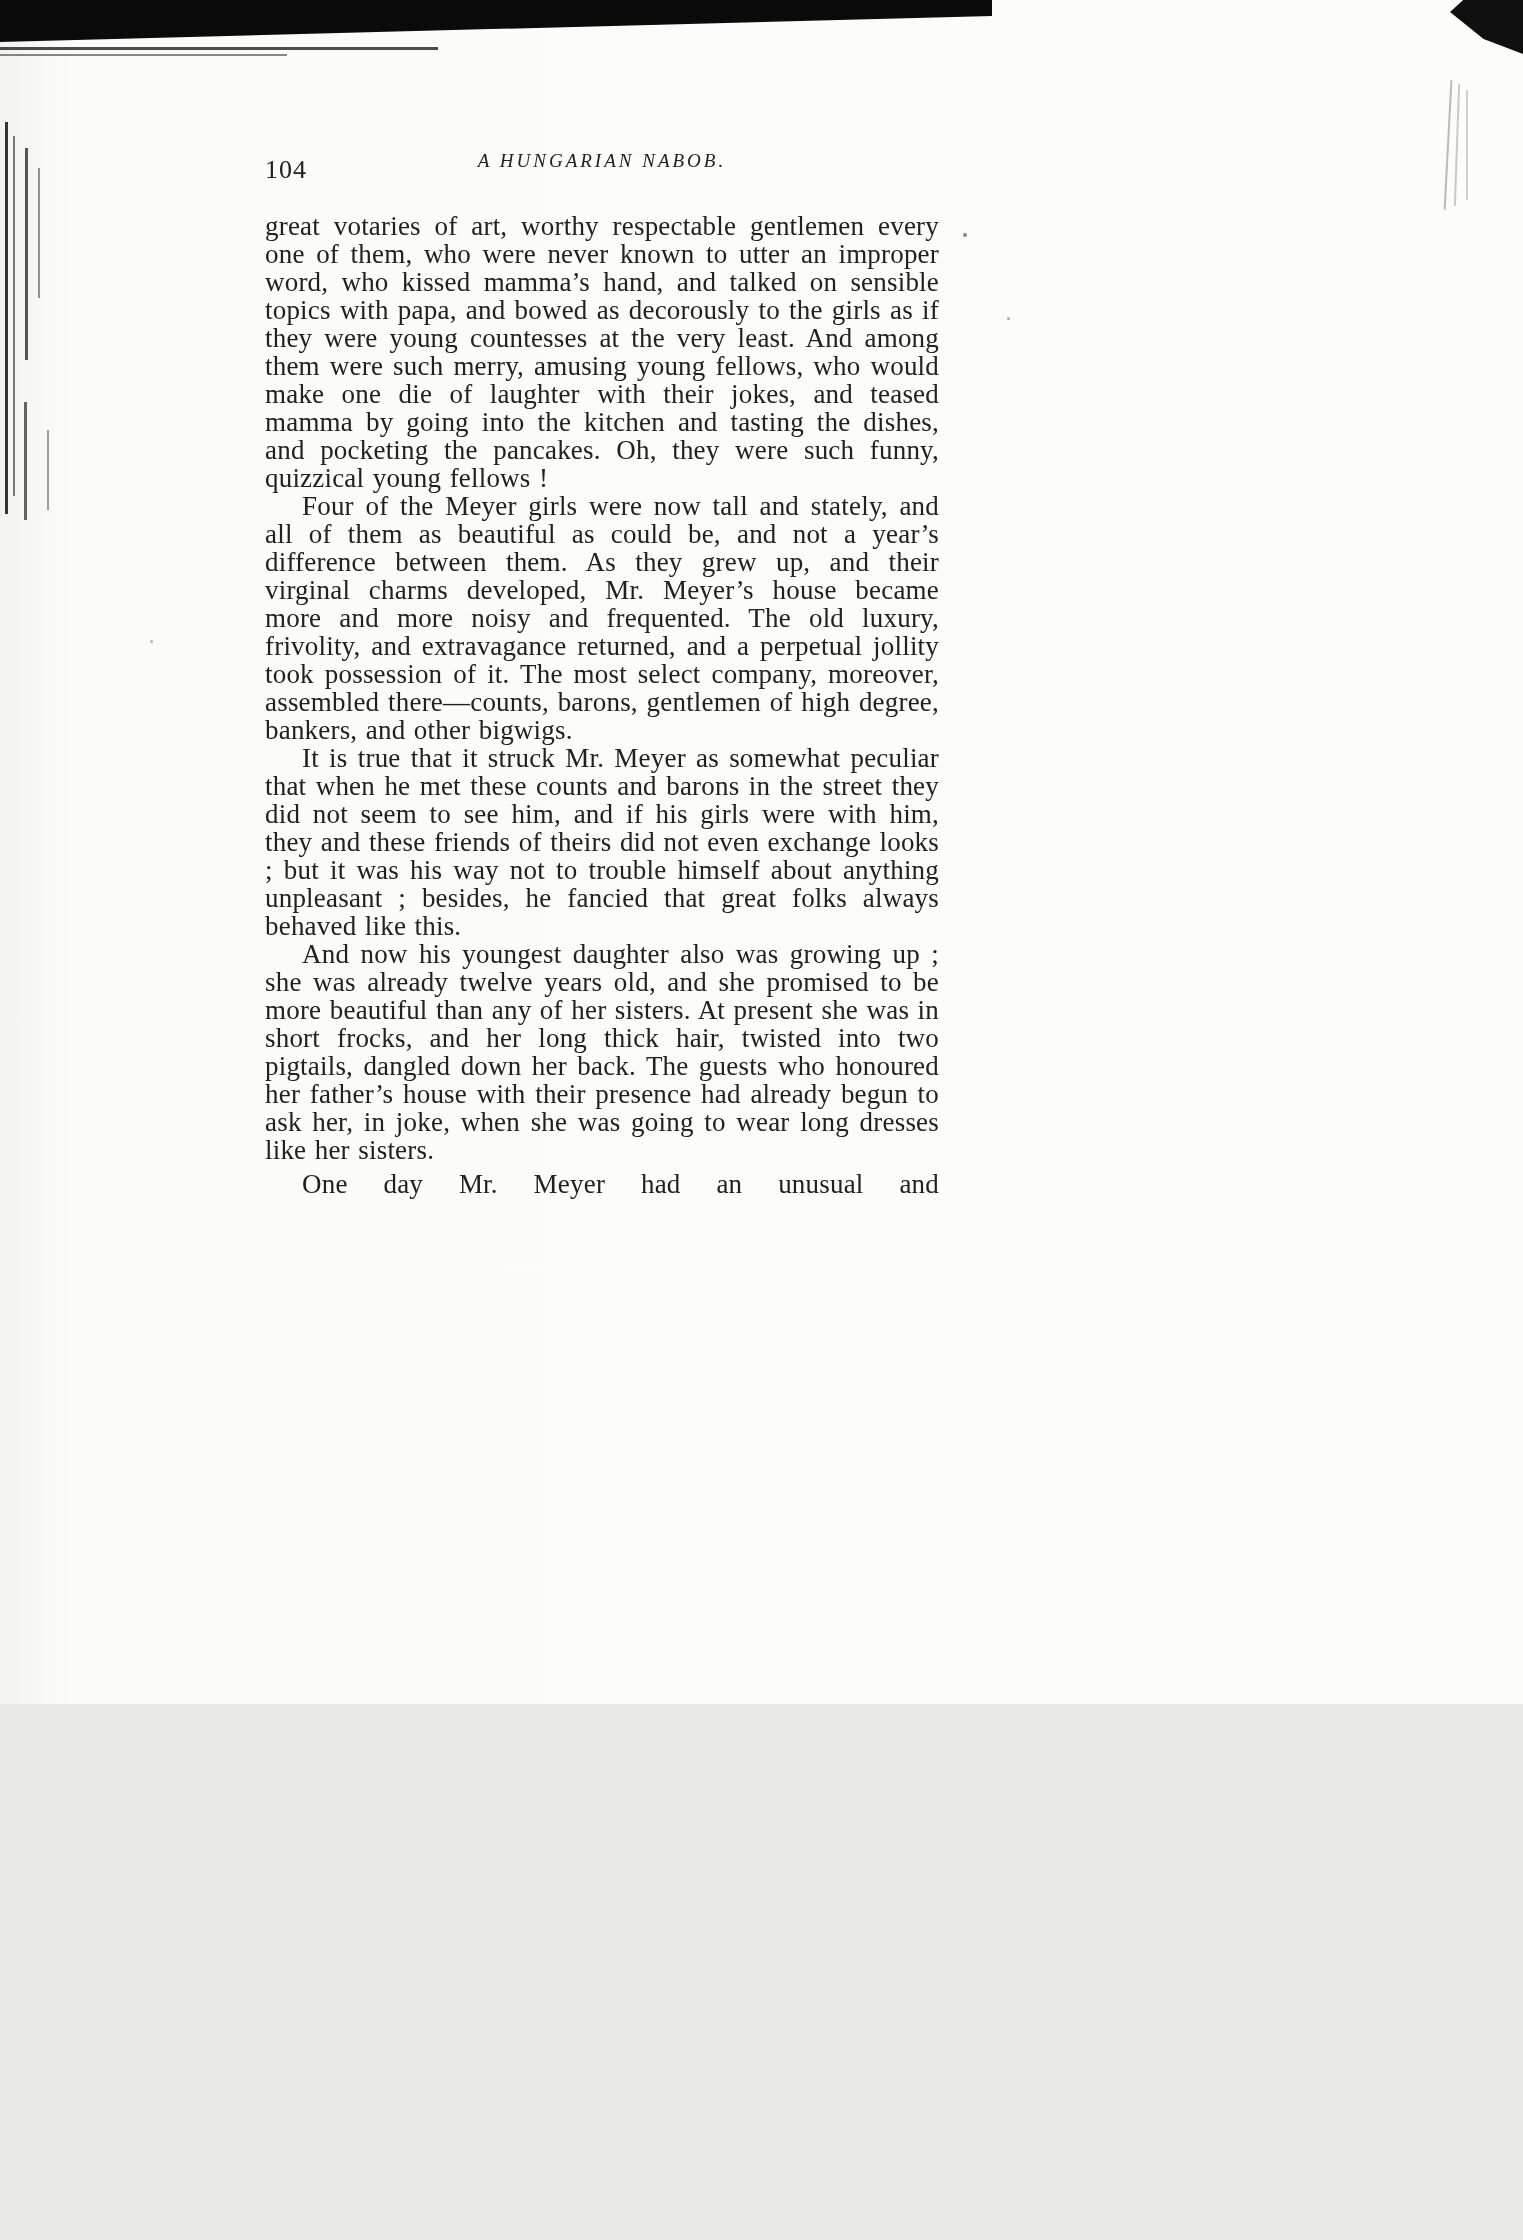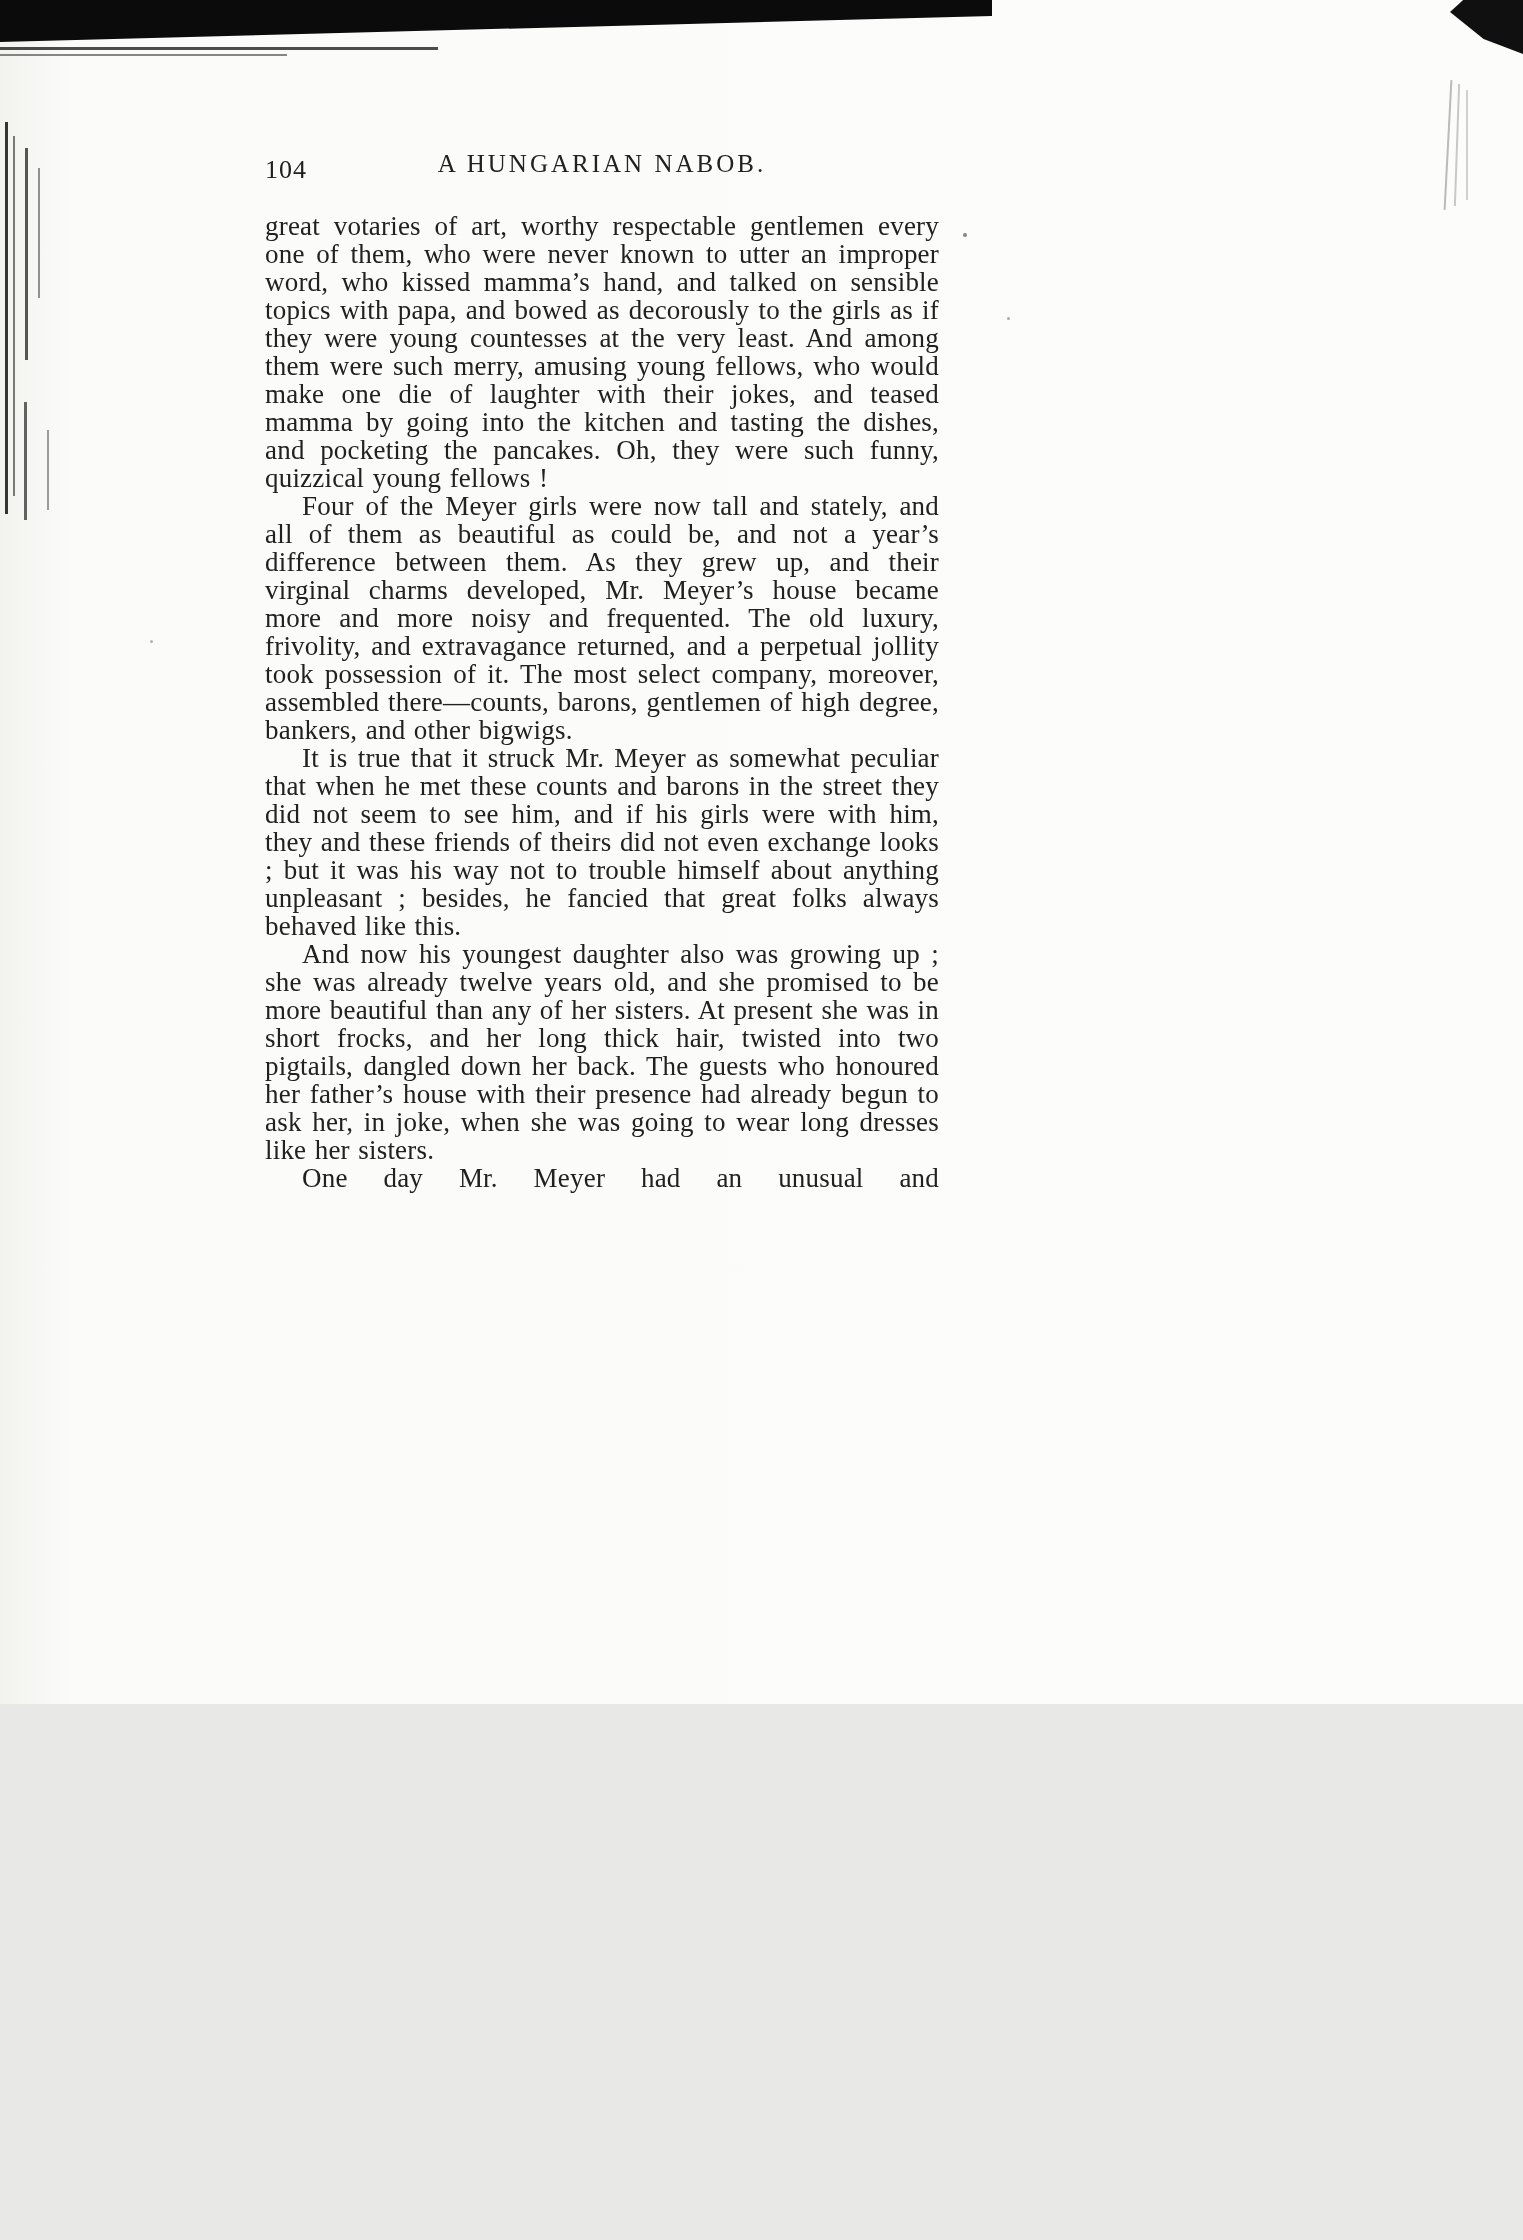--- a/index.html
+++ b/index.html
@@ -64,39 +64,40 @@
   }
   .page-number {
     position: absolute;
     left: 0; top: 5px;
     font-size: 26px;
     letter-spacing: 1px;
   }
   .running-title {
     display: block;
     text-align: center;
-    font-size: 25px;
+    font-size: 19px;
     letter-spacing: 3px;
     white-space: nowrap;
+    font-style: italic;
   }
 
   
   .text-block {
     position: absolute;
     left: 265px; top: 212px;
     width: 674px;
     font-size: 27px;
     line-height: 28px;
     text-align: justify;
     word-spacing: 1.5px;
     letter-spacing: 0.2px;
   }
   .para { margin: 0; text-indent: 37px; }
   .para.no-indent { text-indent: 0; }
-  .para.stretch-last { text-align-last: justify; }
+  .para.stretch-last { text-align-last: justify; margin-top: 6px; }
 </style>
 </head>
 <body>
 
 <div class="page">
 
   <div class="artifact" id="top-bar"></div>
   <div class="artifact" id="top-line-1"></div>
   <div class="artifact" id="top-line-2"></div>
 

